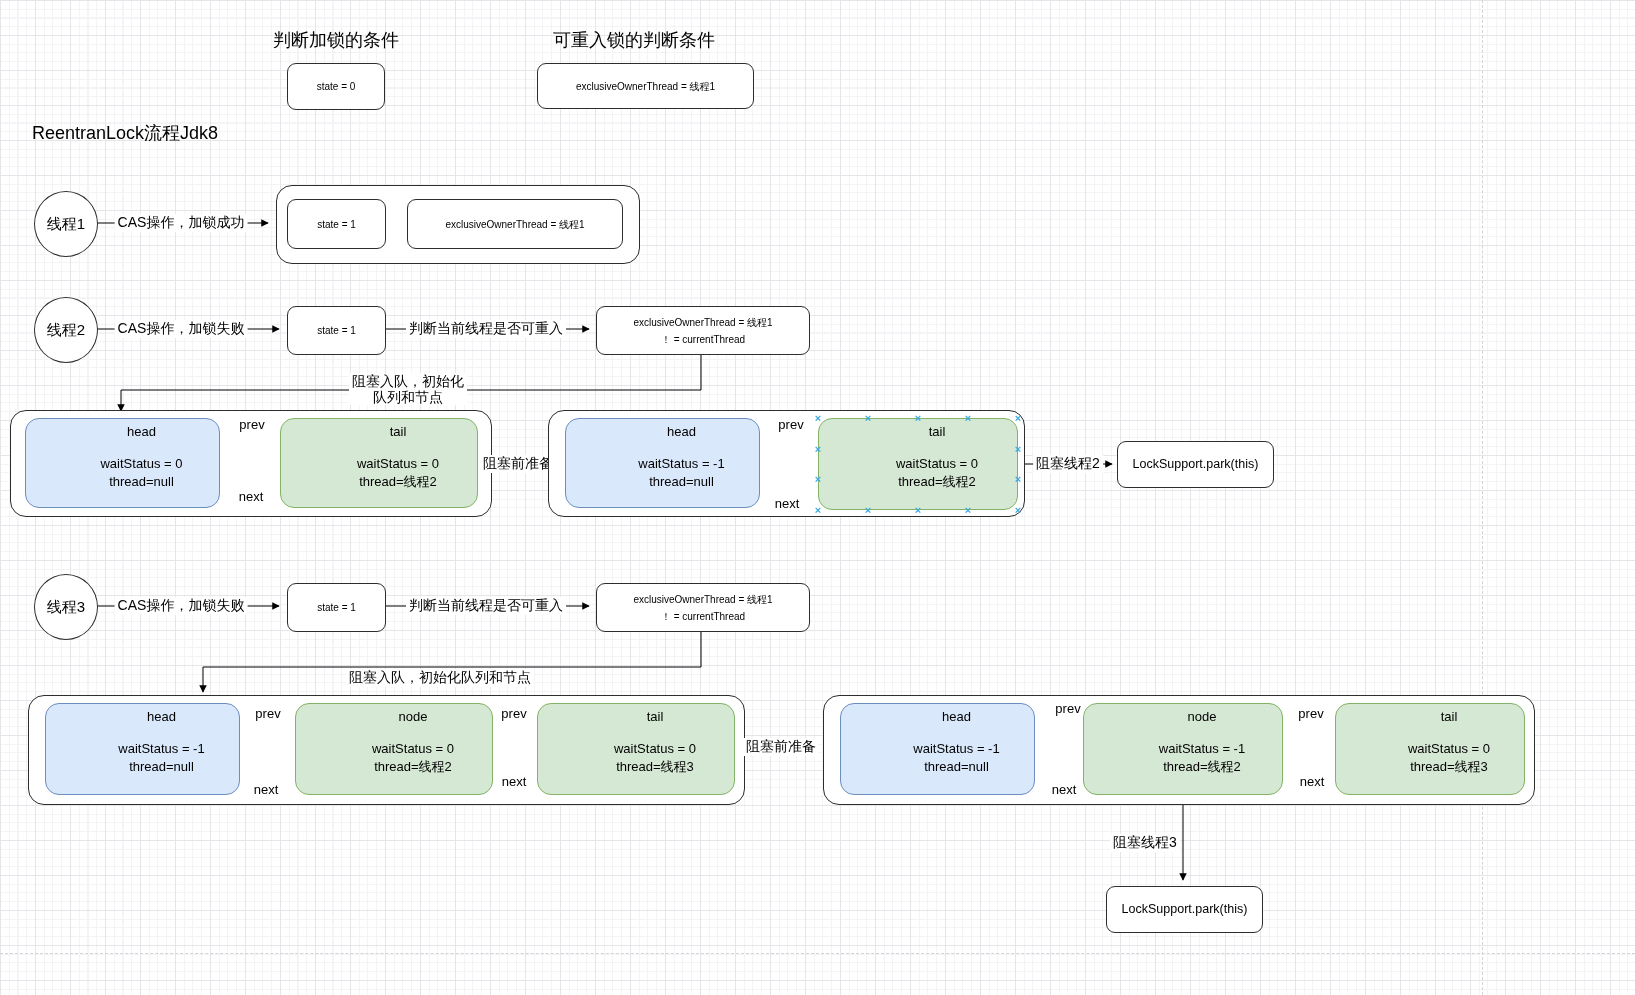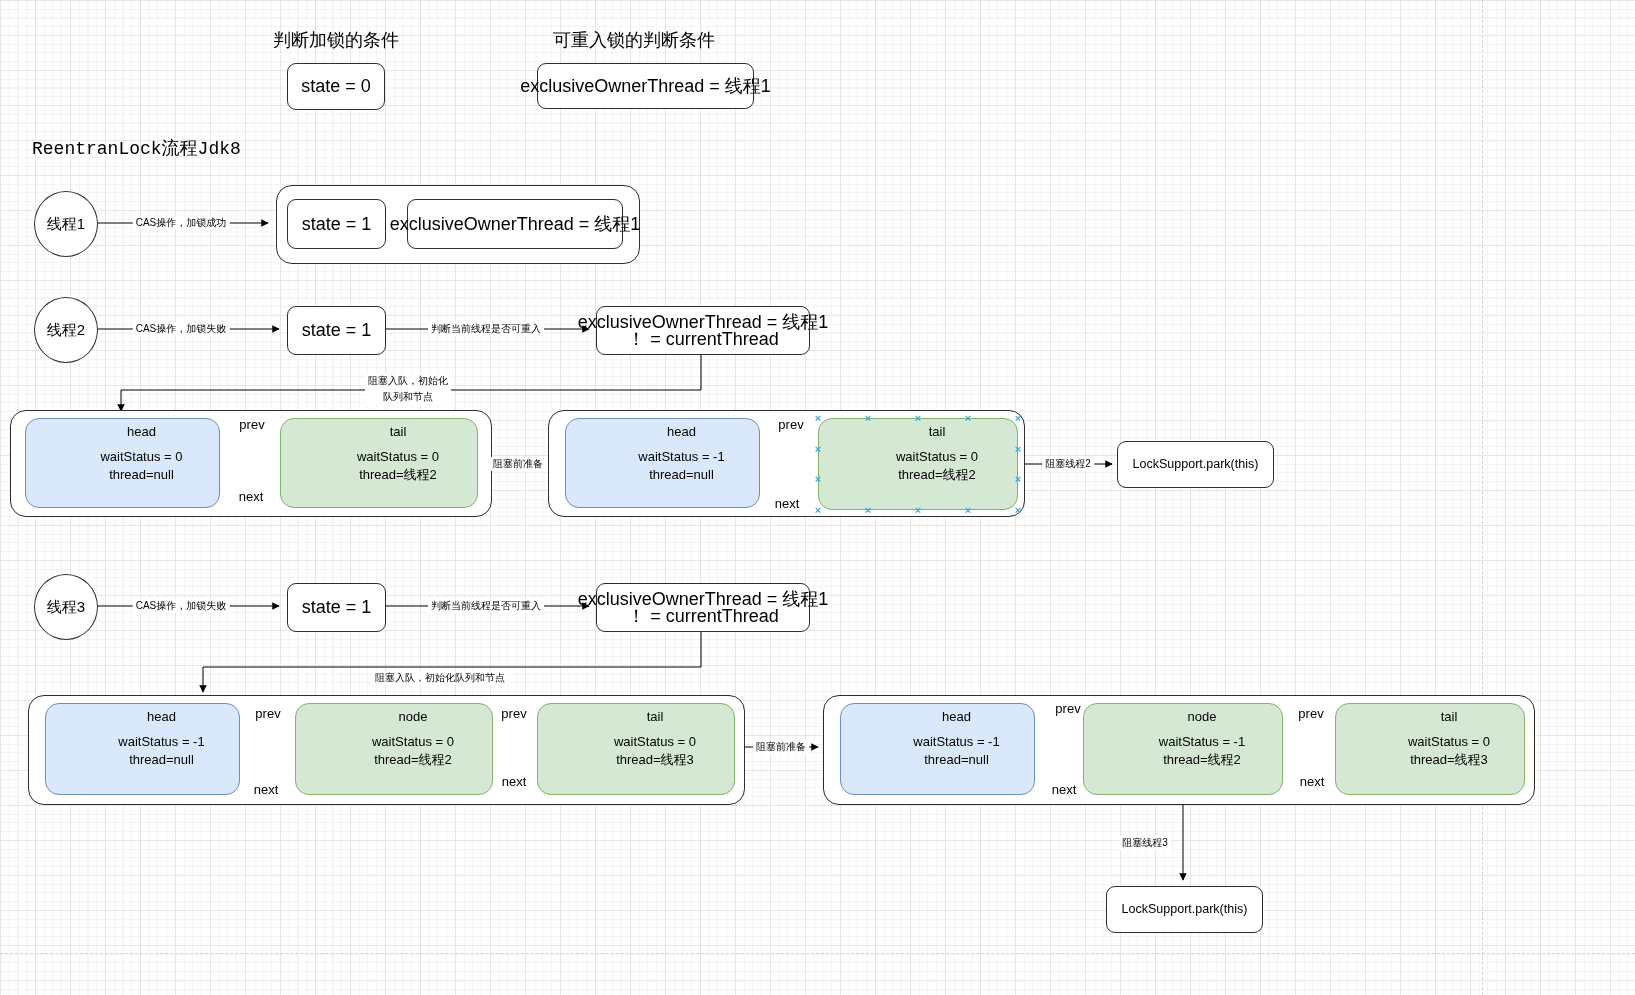--- a/index.html
+++ b/index.html
@@ -10,39 +10,39 @@
       repeating-linear-gradient(to right, #e6e6ea 0 1px, transparent 1px 35px),
       repeating-linear-gradient(to bottom, #e6e6ea 0 1px, transparent 1px 35px),
       repeating-linear-gradient(to right, #f4f4f7 0 1px, transparent 1px 8.75px),
       repeating-linear-gradient(to bottom, #f4f4f7 0 1px, transparent 1px 8.75px),
       #ffffff;
   }
   .txt{position:absolute;font-size:18px;white-space:nowrap;}
   .box{
     position:absolute;display:flex;align-items:center;justify-content:center;
     background:#fff;border:1px solid #2d2d2d;border-radius:9px;
-    font-size:18px;text-align:center;line-height:17px;white-space:nowrap;
+    font-size:10px;text-align:center;line-height:17px;white-space:nowrap;
   }
   .group{
     position:absolute;background:#fff;border:1px solid #2d2d2d;border-radius:16px;
   }
   .circle{
     position:absolute;display:flex;align-items:center;justify-content:center;
     background:#fff;border:1px solid #2d2d2d;border-radius:50%;font-size:15px;
   }
   .qnode{
     position:absolute;display:flex;flex-direction:column;align-items:center;
     border-radius:14px;padding-top:5px;font-size:13px;box-sizing:border-box;padding-left:38px;
   }
-  .qnode .nbody{margin-top:9px;text-align:center;line-height:18px;}
+  .qnode .nbody{margin-top:16px;text-align:center;line-height:18px;}
   .qnode.blue{background:#dae8fc;border:1px solid #6c8ebf;}
   .qnode.green{background:#d5e8d4;border:1px solid #82b366;}
   .elabel{
     position:absolute;transform:translate(-50%,-50%);background:#fff;
-    padding:0 3px;font-size:10px;white-space:nowrap;text-align:center;
+    padding:0 3px;font-size:14px;white-space:nowrap;text-align:center;
   }
   .elabel.small{font-size:13px;}
   .elabel.two{line-height:16px;}
   svg.wires{position:absolute;left:0;top:0;pointer-events:none;}
   svg.wires path{fill:none;stroke:#000;stroke-width:1;}
   .handle{
     position:absolute;transform:translate(-50%,-50%);color:#3aa9e0;
     font-size:11px;font-weight:bold;line-height:11px;
   }
   .pageline-v{position:absolute;border-left:1px dashed #d4d4d8;width:0;}
@@ -85,21 +85,21 @@
     <path d="M1335 733 H1293" marker-end="url(#ah)"></path>
     <path d="M1290 773 H1332" marker-end="url(#ah)"></path>
     <path d="M1183 795 V880" marker-end="url(#ah)"></path>
   </svg>
 
   <div class="txt" style="left:336px;top:40px;transform:translate(-50%,-50%);">判断加锁的条件</div>
   <div class="box" style="left:287px;top:63px;width:96px;height:45px;">state = 0</div>
   <div class="txt" style="left:634px;top:40px;transform:translate(-50%,-50%);">可重入锁的判断条件</div>
   <div class="box" style="left:537px;top:63px;width:215px;height:44px;">exclusiveOwnerThread = 线程1</div>
 
-  <div class="txt" style="left:32px;top:136px;font-family:Liberation Mono, monospace;">ReentranLock流程Jdk8</div>
+  <div class="txt" style="left:32px;top:121px;">ReentranLock流程Jdk8</div>
 
   <div class="circle" style="left:34px;top:191px;width:62px;height:64px;">线程1</div>
   <div class="elabel" style="left:181px;top:223px;">CAS操作，加锁成功</div>
   <div class="group" style="left:276px;top:185px;width:362px;height:77px;"></div>
   <div class="box" style="left:287px;top:199px;width:97px;height:48px;">state = 1</div>
   <div class="box" style="left:407px;top:199px;width:214px;height:48px;">exclusiveOwnerThread = 线程1</div>
 
   <div class="circle" style="left:34px;top:297px;width:62px;height:64px;">线程2</div>
   <div class="elabel" style="left:181px;top:329px;">CAS操作，加锁失败</div>
   <div class="box" style="left:287px;top:306px;width:97px;height:47px;">state = 1</div>

